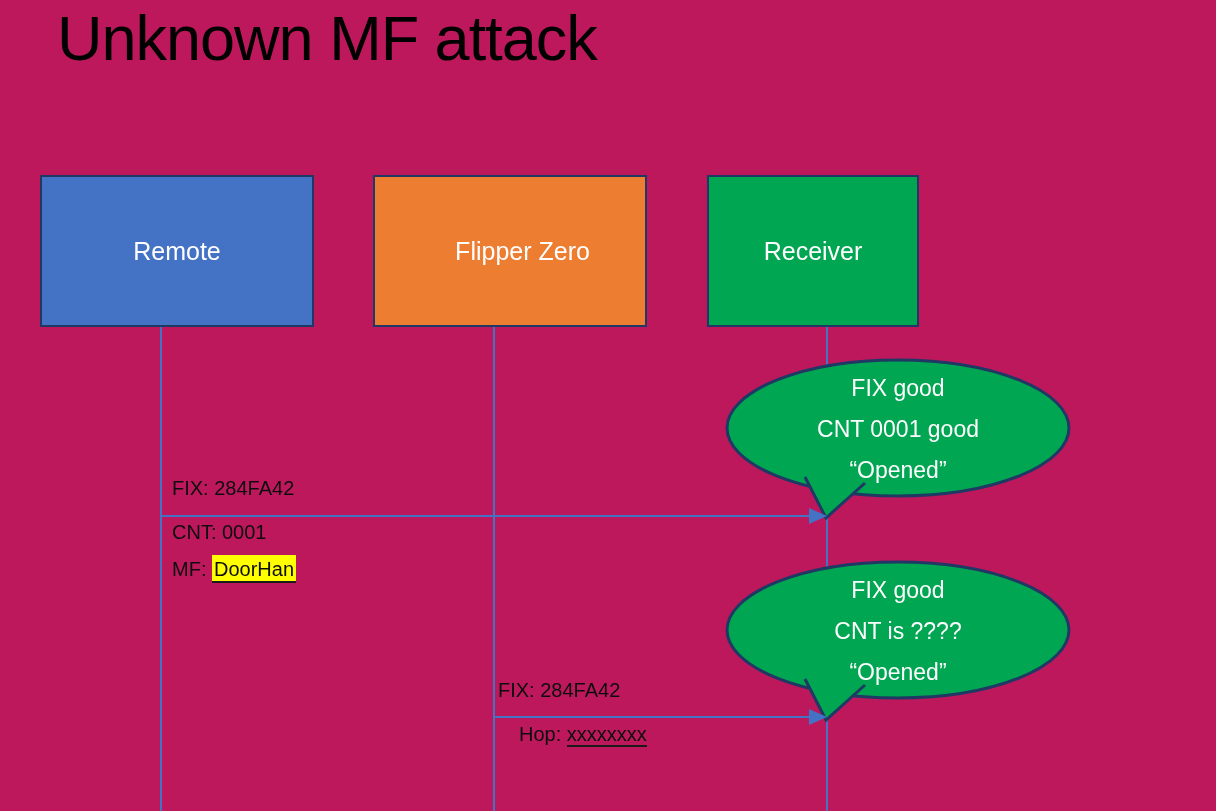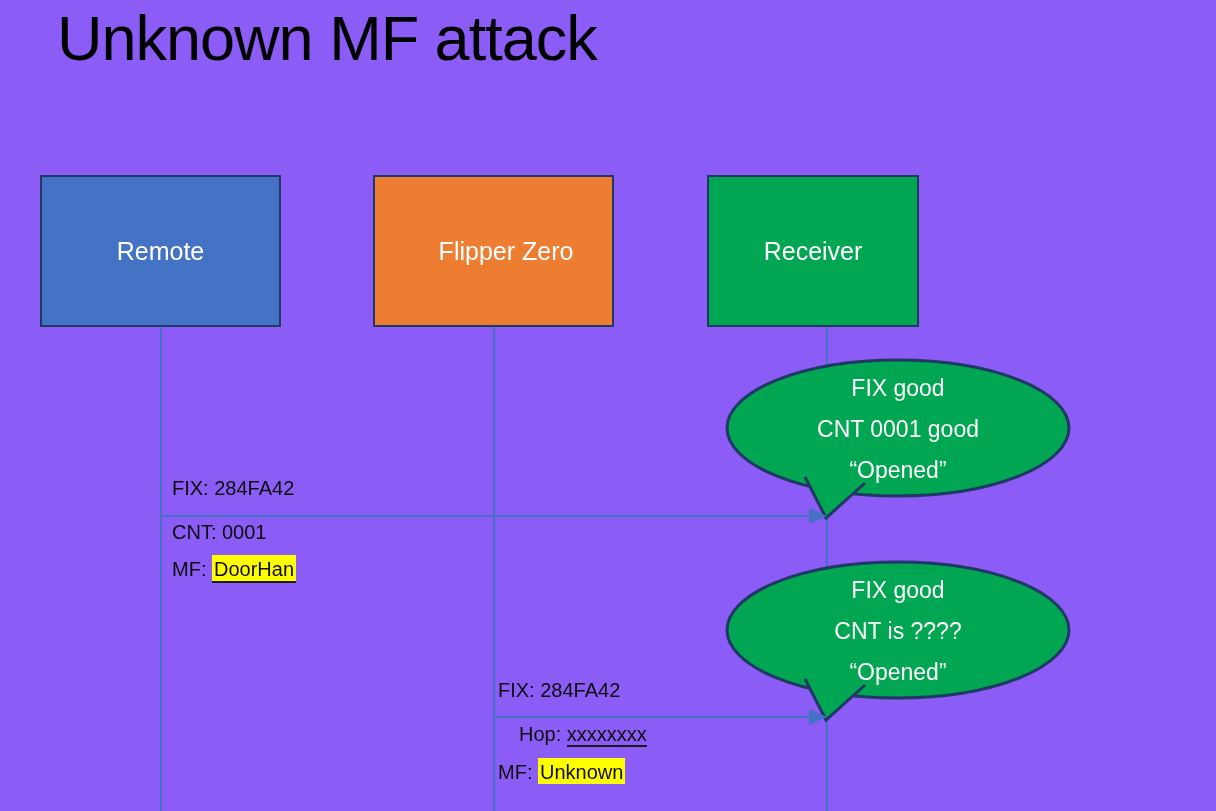--- a/index.html
+++ b/index.html
@@ -1,23 +1,23 @@
 <!DOCTYPE html>
 <html><head>
 <meta charset="utf-8">
 <style>
   html, body { margin: 0; padding: 0; background: #ffffff; }
   body { width: 1216px; height: 811px; position: relative; overflow: hidden;
          font-family: "Liberation Sans", sans-serif; }
-  .slide { position: absolute; inset: 0; background: #8b5cf6; }
+  .slide { position: absolute; inset: 0; background: #be185d; }
 
   .title { position: absolute; left: 57px; top: 2px; font-size: 63px;
            font-weight: 200; color: #000000; letter-spacing: -1px; white-space: nowrap; }
 
-  .actor { position: absolute; top: 175px; height: 152px; width: 241px;
+  .actor { position: absolute; top: 175px; height: 152px; width: 274px;
            border: 2.5px solid #1F3864; box-sizing: border-box;
            display: flex; align-items: center; justify-content: center;
            color: #ffffff; font-size: 25px; }
   .actor.remote   { left: 40px;  background: #4472C4; }
   .actor.flipper  { left: 373px; background: #ED7D31; padding-left: 25px; }
   .actor.receiver { left: 707px; width: 212px; background: #00A651; }
 
   .lifeline { position: absolute; top: 327px; height: 484px; width: 1.5px;
               background: #4472C4; }
   .lifeline.remote   { left: 160px; }
@@ -77,23 +77,20 @@
     <span>MF: </span><span class="hl ul sq">DoorHan</span>
   </div>
 
   <div class="msg-line" style="left:494px; top:716px; width:315px;"></div>
   <div class="msg-text" style="left:498px; top:679px;">
     <span>FIX: 284FA42</span>
   </div>
   <div class="msg-text" style="left:519px; top:723px;">
     <span>Hop: </span><span class="ul sq">xxxxxxxx</span>
   </div>
-  <div class="msg-text" style="left:498px; top:761px;">
-    <span>MF: </span><span class="hl">Unknown</span>
-  </div>
 
   <svg class="bubble-svg first" viewBox="0 0 368 175">
     <ellipse cx="183" cy="77" rx="171" ry="68" fill="#00A651" stroke="#1F3864" stroke-width="3"></ellipse>
     <path d="M 90 126 L 111 167 L 150 132" fill="#00A651" stroke="#1F3864" stroke-width="3" stroke-linejoin="miter"></path>
   </svg>
   <div class="bubble-text first">
     <div>FIX good</div>
     <div>CNT 0001 good</div>
     <div>“Opened”</div>
   </div>

